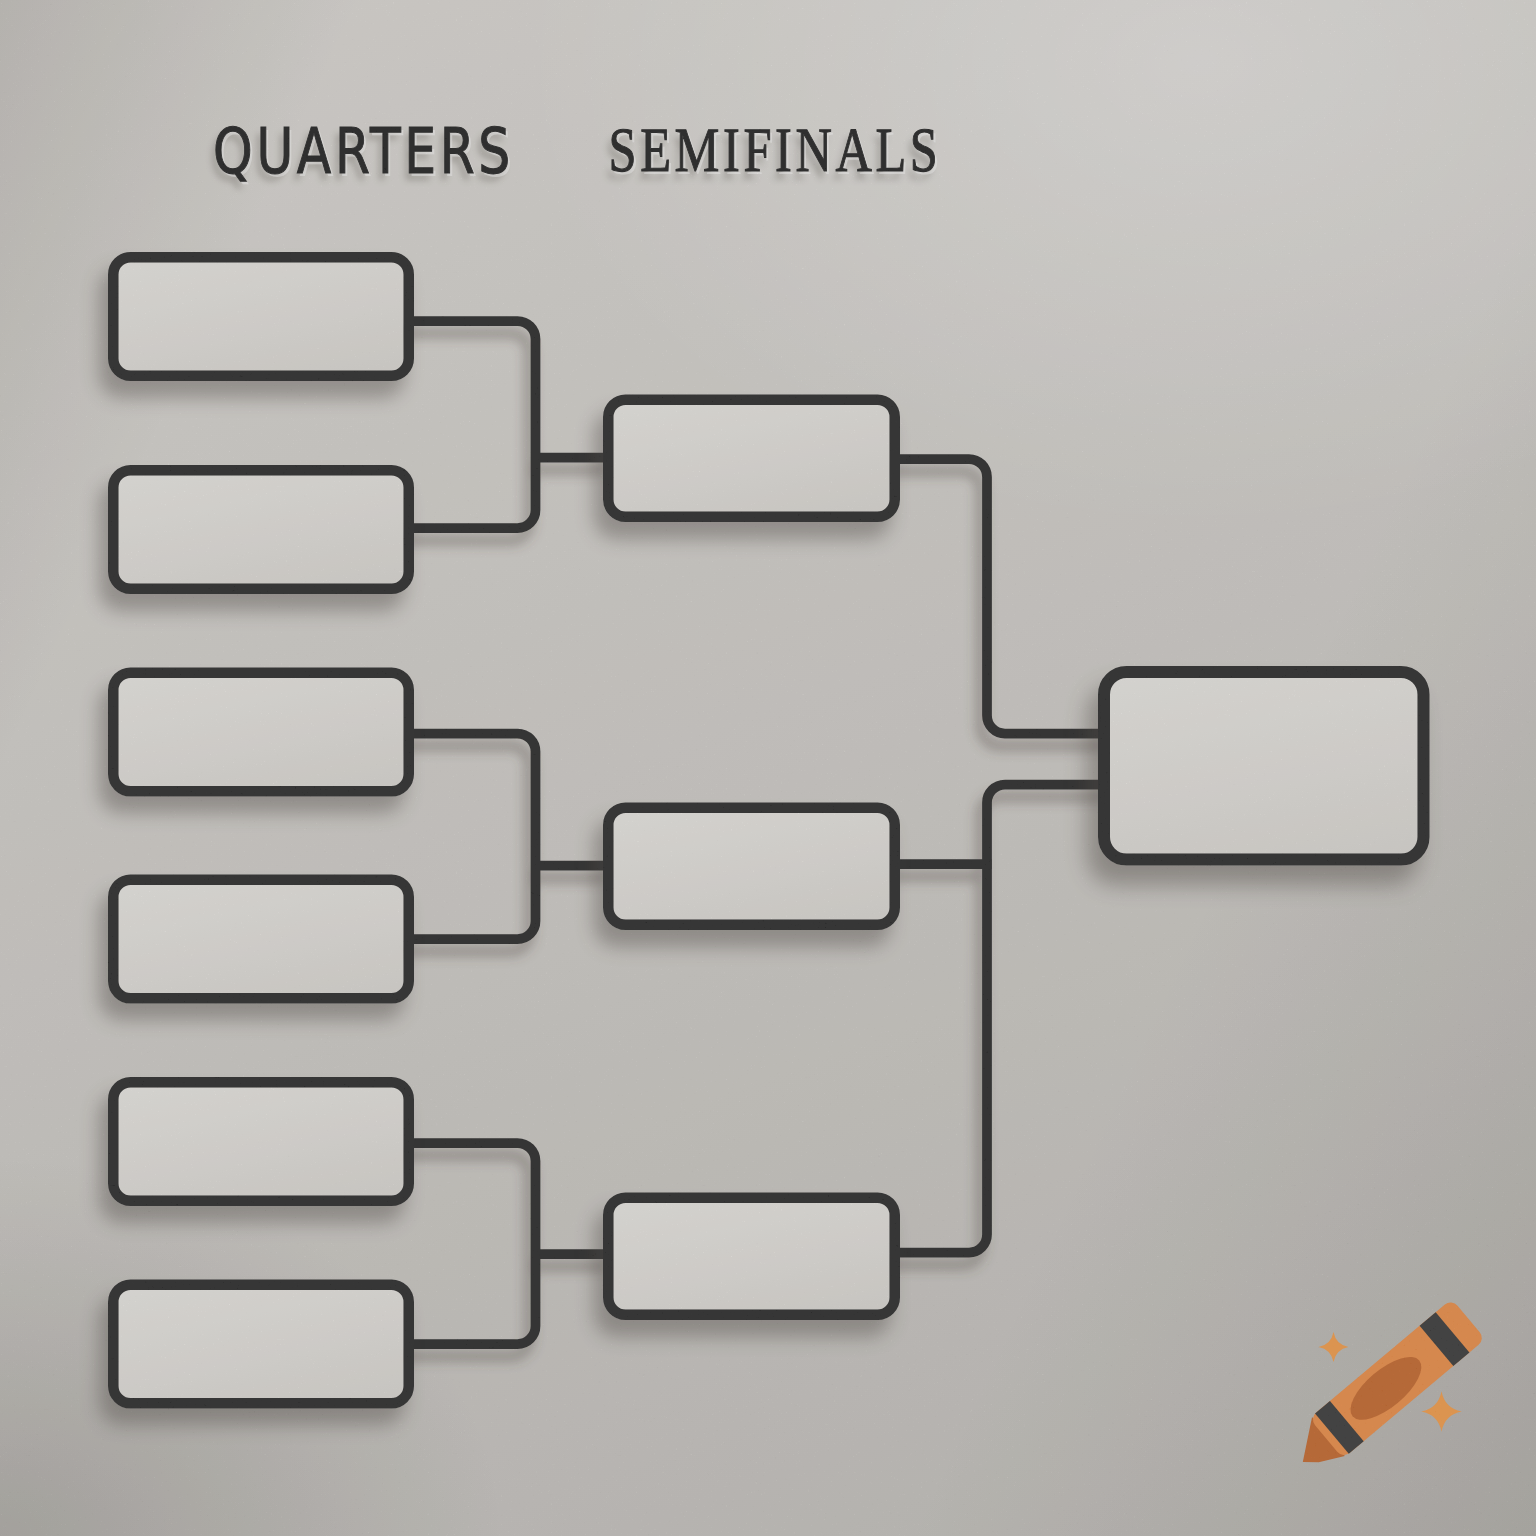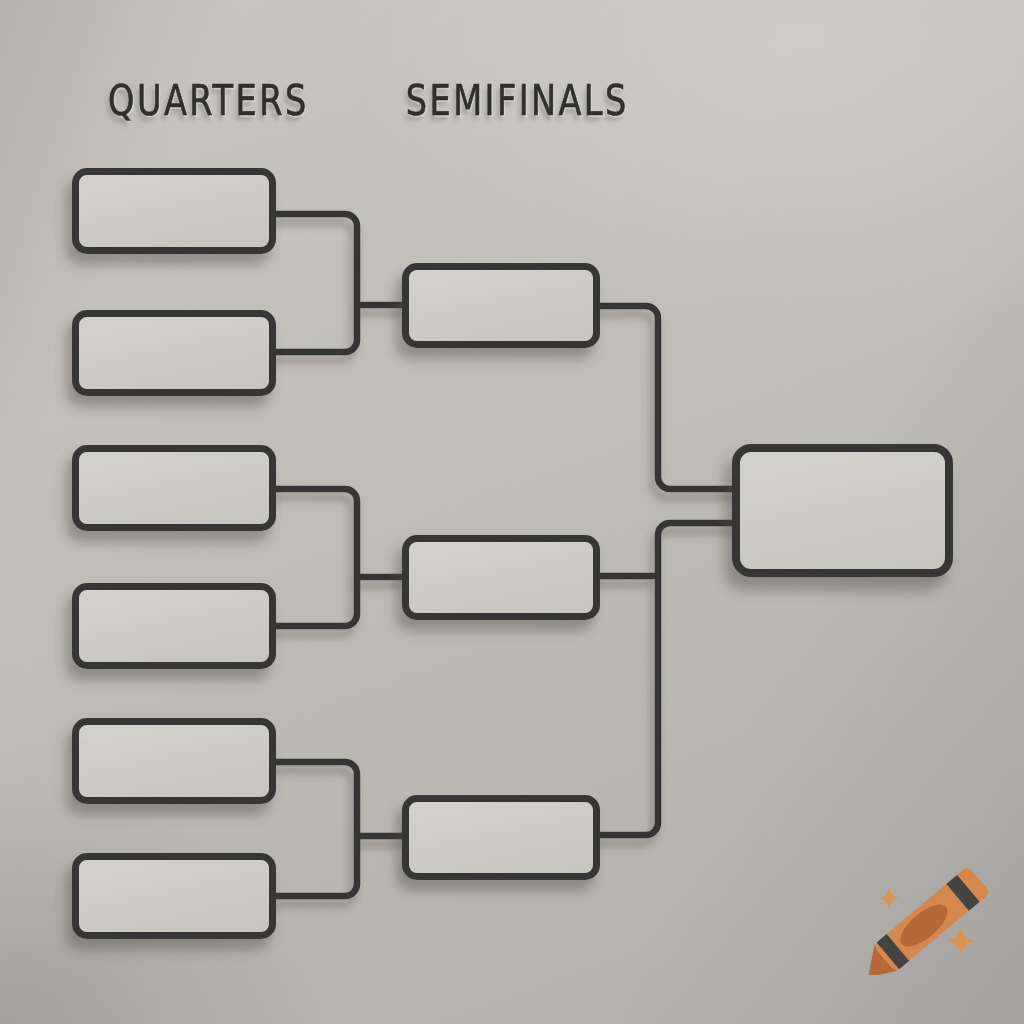--- a/index.html
+++ b/index.html
@@ -26,22 +26,22 @@
     font-size: 42px;
     line-height: 1;
     font-weight: 500;
     color: #151515;
     letter-spacing: 3px;
     white-space: nowrap;
     text-shadow: 2px 2px 0 rgba(255,255,255,0.45), -3px 5px 5px rgba(86,80,73,0.40);
     -webkit-text-stroke: 0.7px #151515;
   }
   .col-header .squeeze { display: inline-block; transform: scaleX(0.80); transform-origin: 50% 50%; }
-  .hdr-quarters   { left: 48px;  }
-  .hdr-semifinals { left: 357px; }
+  .hdr-quarters   { left: 48px; text-align: right;  }
+  .hdr-semifinals { left: 357px; font-family: Liberation Serif, serif; }
   .hdr-final      { left: 677px; }
 
   
   .connectors { position: absolute; left: 0; top: 0; z-index: 2; }
 
   
   .slot {
     position: absolute;
     box-sizing: border-box;
     border: 7px solid #1e1e1e;

